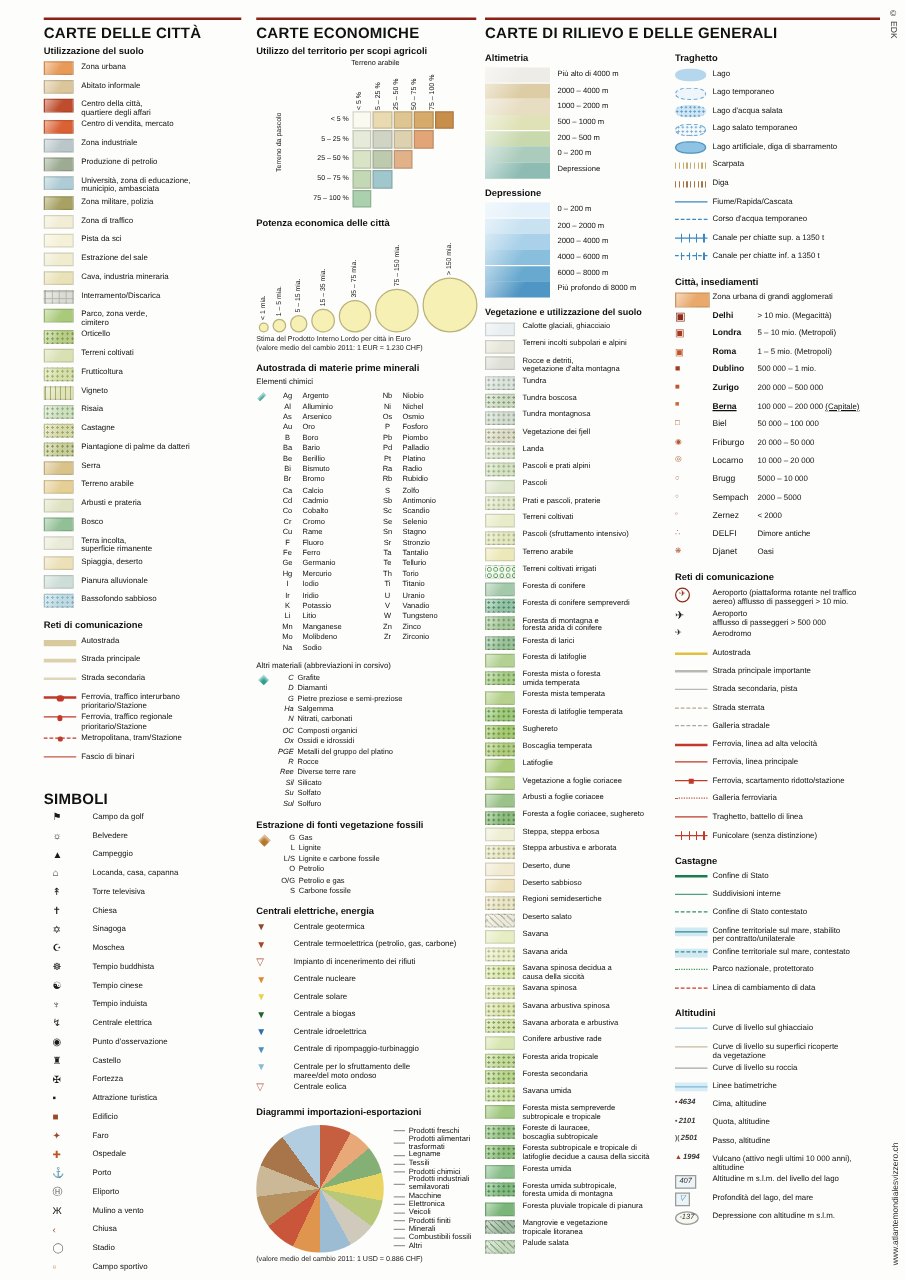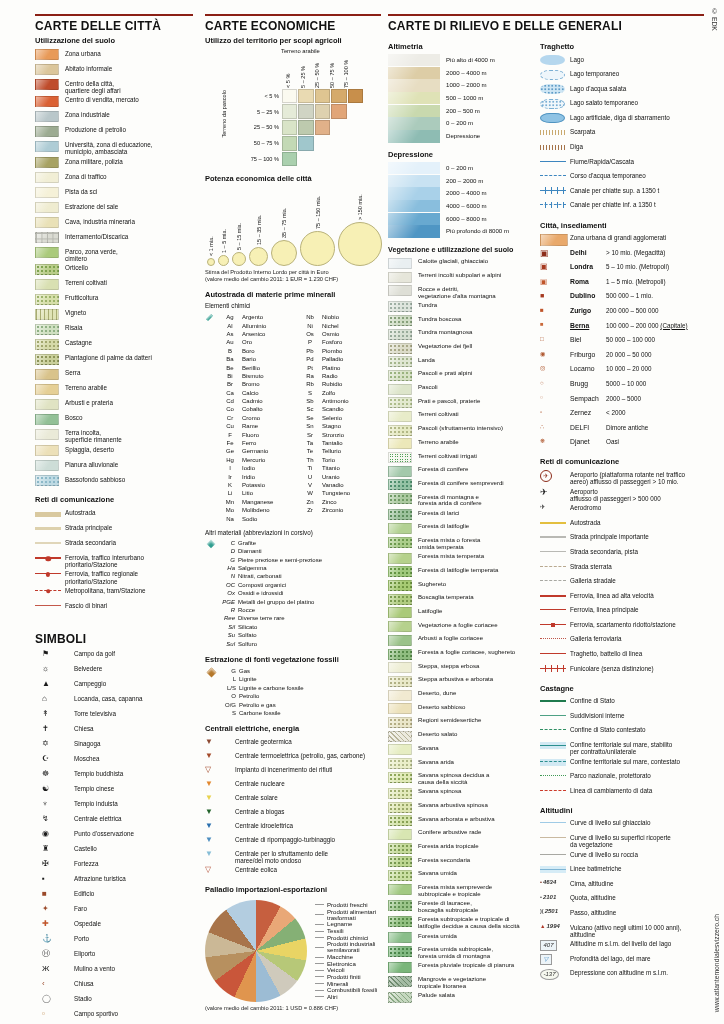--- a/index.html
+++ b/index.html
@@ -796,21 +796,21 @@
           <span class="lb">Centrale per lo sfruttamento delle
 maree/del moto ondoso</span>
         </div>
         <div class="row">
           <span class="swb">
             <i class="gl" style="color: rgb(181, 84, 60);">▽</i>
           </span>
           <span class="lb">Centrale eolica</span>
         </div>
       </div>
-    <h2>Palladio importazioni-esportazioni</h2>
+    <h2>Diagrammi importazioni-esportazioni</h2>
     <div class="pierow">
       <div class="piec" id="pie" style="background: conic-gradient(rgb(198, 95, 63) 0deg, rgb(198, 95, 63) 28.8deg, rgb(233, 168, 119) 28.8deg, rgb(233, 168, 119) 50.4deg, rgb(133, 176, 117) 50.4deg, rgb(133, 176, 117) 75.6deg, rgb(233, 212, 100) 75.6deg, rgb(233, 212, 100) 100.8deg, rgb(183, 200, 120) 100.8deg, rgb(183, 200, 120) 126deg, rgb(207, 202, 188) 126deg, rgb(207, 202, 188) 151.2deg, rgb(156, 188, 212) 151.2deg, rgb(156, 188, 212) 180deg, rgb(224, 149, 78) 180deg, rgb(224, 149, 78) 205.2deg, rgb(201, 86, 58) 205.2deg, rgb(201, 86, 58) 234deg, rgb(183, 144, 95) 234deg, rgb(183, 144, 95) 262.8deg, rgb(203, 184, 150) 262.8deg, rgb(203, 184, 150) 291.6deg, rgb(168, 116, 74) 291.6deg, rgb(168, 116, 74) 324deg, rgb(179, 205, 224) 324deg, rgb(179, 205, 224) 360deg);"></div>
       <div class="plabs" id="pielabs">
           <div class="pl">
             <b></b>
             <span>Prodotti freschi</span>
           </div>
           <div class="pl">
             <b></b>
             <span>Prodotti alimentari trasformati</span>

